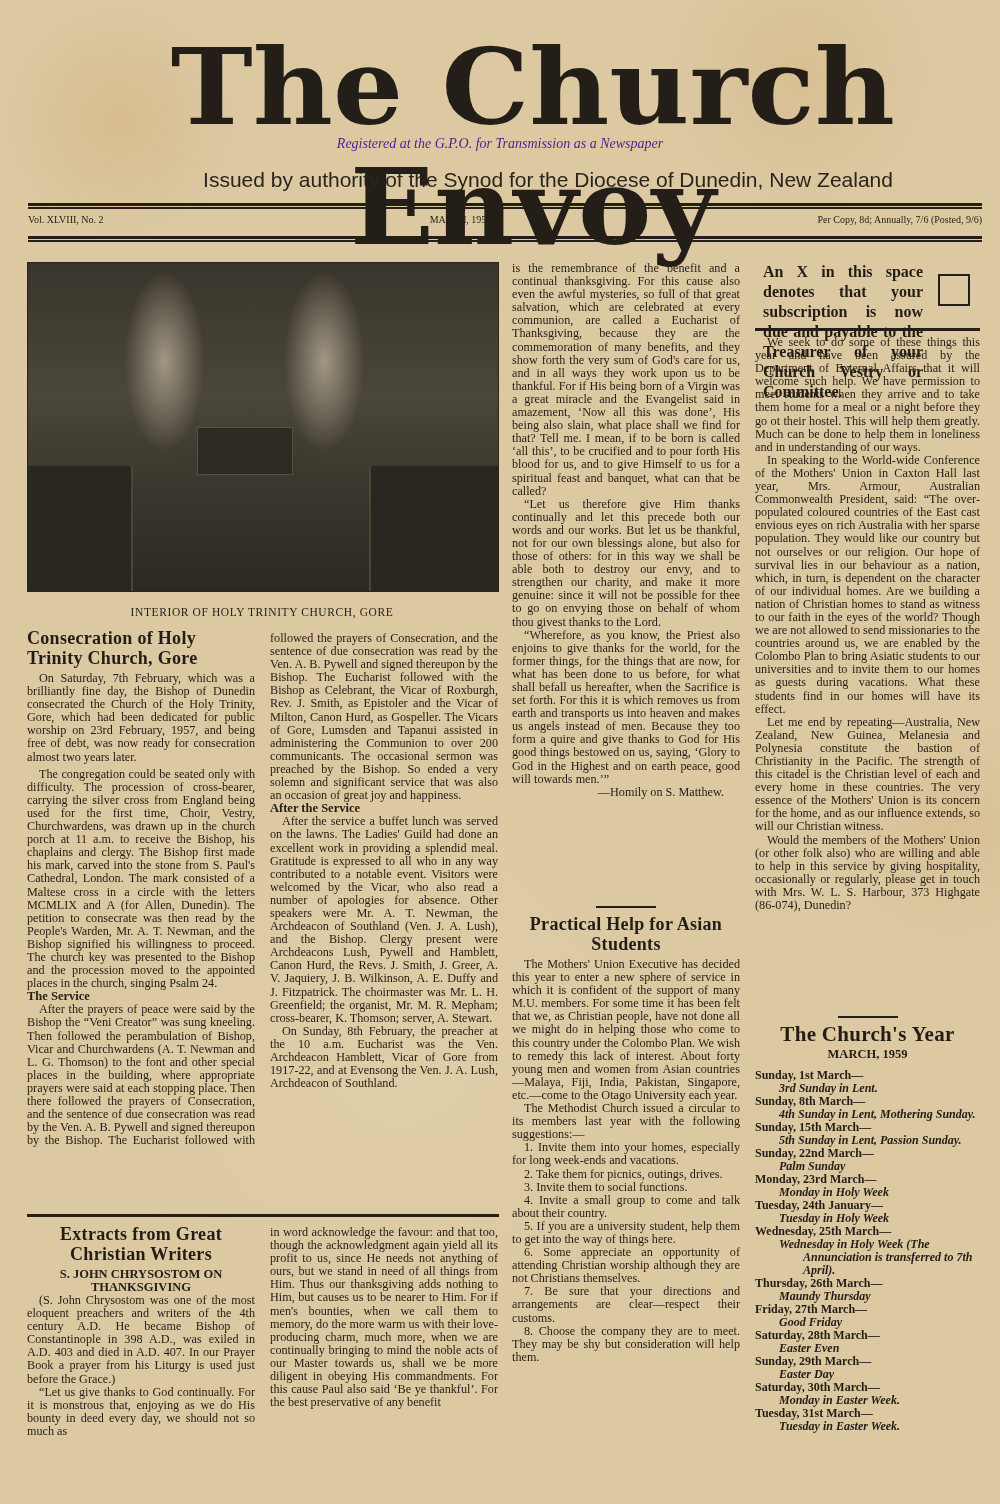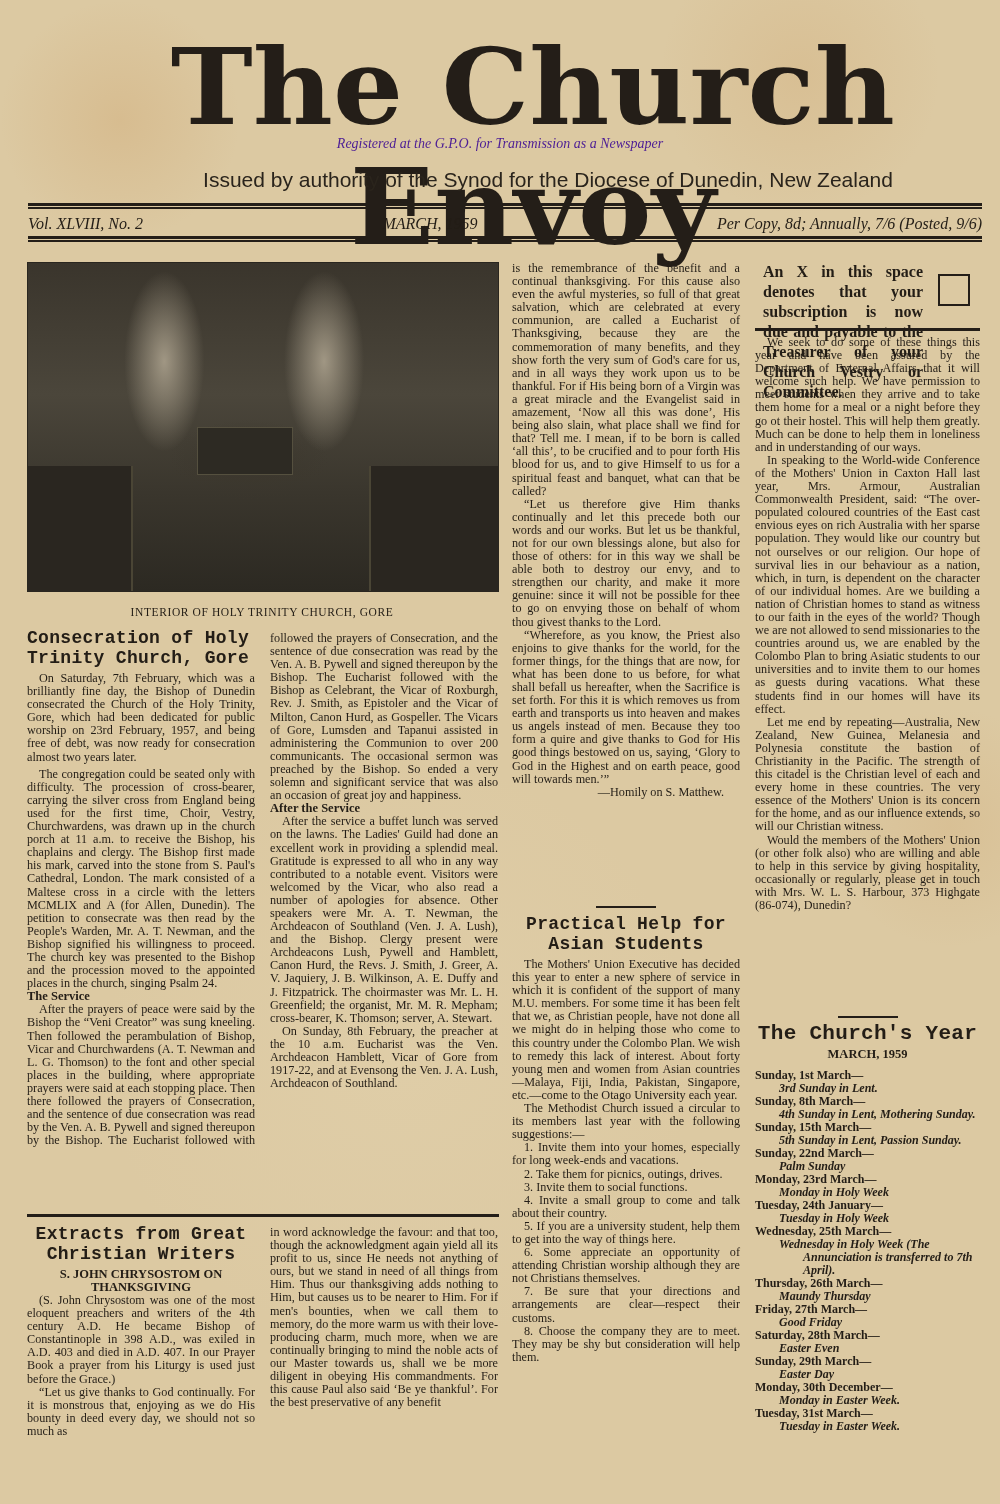--- a/index.html
+++ b/index.html
@@ -29,27 +29,27 @@
   .issued {
     position: absolute; left: 0; top: 168px; width: 1000px; text-align: center;
     font-family: "Liberation Sans", sans-serif; font-size: 21px; color: #2a241c; padding-left: 48px;
   }
   .rule-double { position: absolute; left: 28px; width: 954px; height: 6px;
     border-top: 3px solid #241e18; border-bottom: 2px solid #241e18; box-sizing: border-box; }
   .rule-top { top: 203px; }
   .rule-bot { top: 236px; }
   .dateline {
     position: absolute; left: 28px; top: 214px; width: 954px; height: 20px;
-    font-size: 16px; display: flex; justify-content: space-between; align-items: center; font-style: italic;
+    font-size: 10px; display: flex; justify-content: space-between; align-items: flex-start;
   }
   .col { position: absolute; font-size: 12.2px; line-height: 13.1px; text-align: justify; hyphens: auto; }
   .col p { margin: 0; text-indent: 12px; }
   .col p.noindent { text-indent: 0; }
   .headline {
-    font-family: Liberation Mono, monospace; font-weight: bold;
+    font-family: Liberation Serif, serif; font-weight: bold;
     font-size: 18px; line-height: 20px; text-align: center; margin: 0 0 4px 0;
     letter-spacing: 0.3px;
   }
   .subhead { font-weight: bold; font-size: 12.5px; margin: 8px 0 2px 0; text-indent: 0 !important; }
   .photo {
     position: absolute; left: 27px; top: 262px; width: 470px; height: 328px;
     background:
       radial-gradient(ellipse 40px 90px at 29% 30%, rgba(170,160,140,0.9) 0, rgba(170,160,140,0) 100%),
       radial-gradient(ellipse 40px 90px at 63% 30%, rgba(170,160,140,0.9) 0, rgba(170,160,140,0) 100%),
       radial-gradient(ellipse 80px 40px at 47% 60%, rgba(60,55,45,0.9) 0, rgba(60,55,45,0) 100%),
@@ -204,20 +204,20 @@
     </div>
   <div>
       <div class="day">Saturday, 28th March—</div>
       <div class="desc desc2">Easter Even</div>
     </div>
   <div>
       <div class="day">Sunday, 29th March—</div>
       <div class="desc desc2">Easter Day</div>
     </div>
   <div>
-      <div class="day">Monday, 30th December—</div>
+      <div class="day">Saturday, 30th March—</div>
       <div class="desc desc2">Monday in Easter Week.</div>
     </div>
   <div>
       <div class="day">Tuesday, 31st March—</div>
       <div class="desc desc2">Tuesday in Easter Week.</div>
     </div>
 </div>
 
 </body></html>

